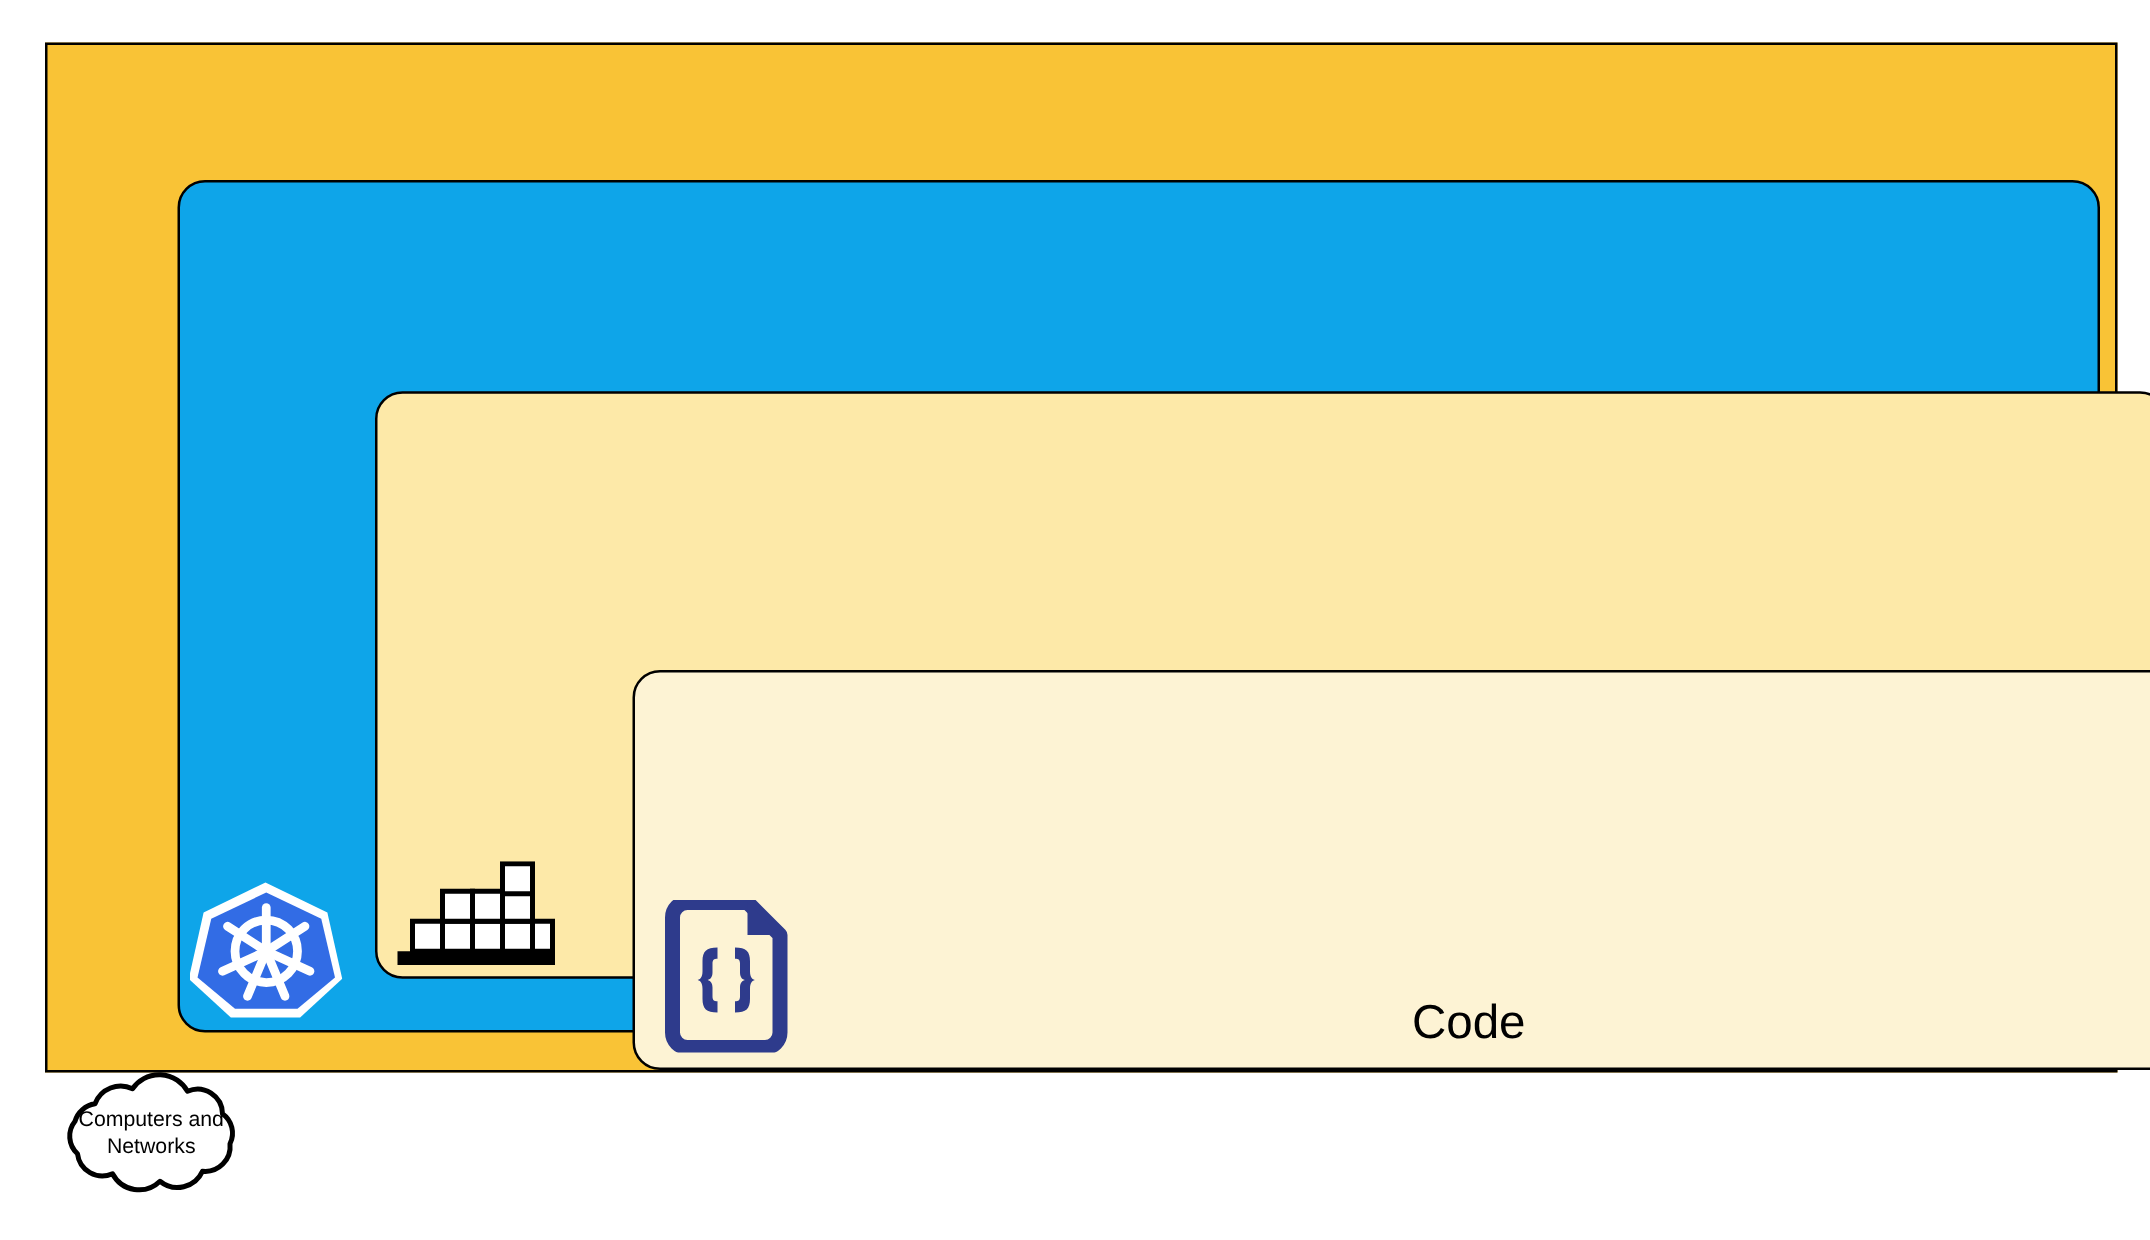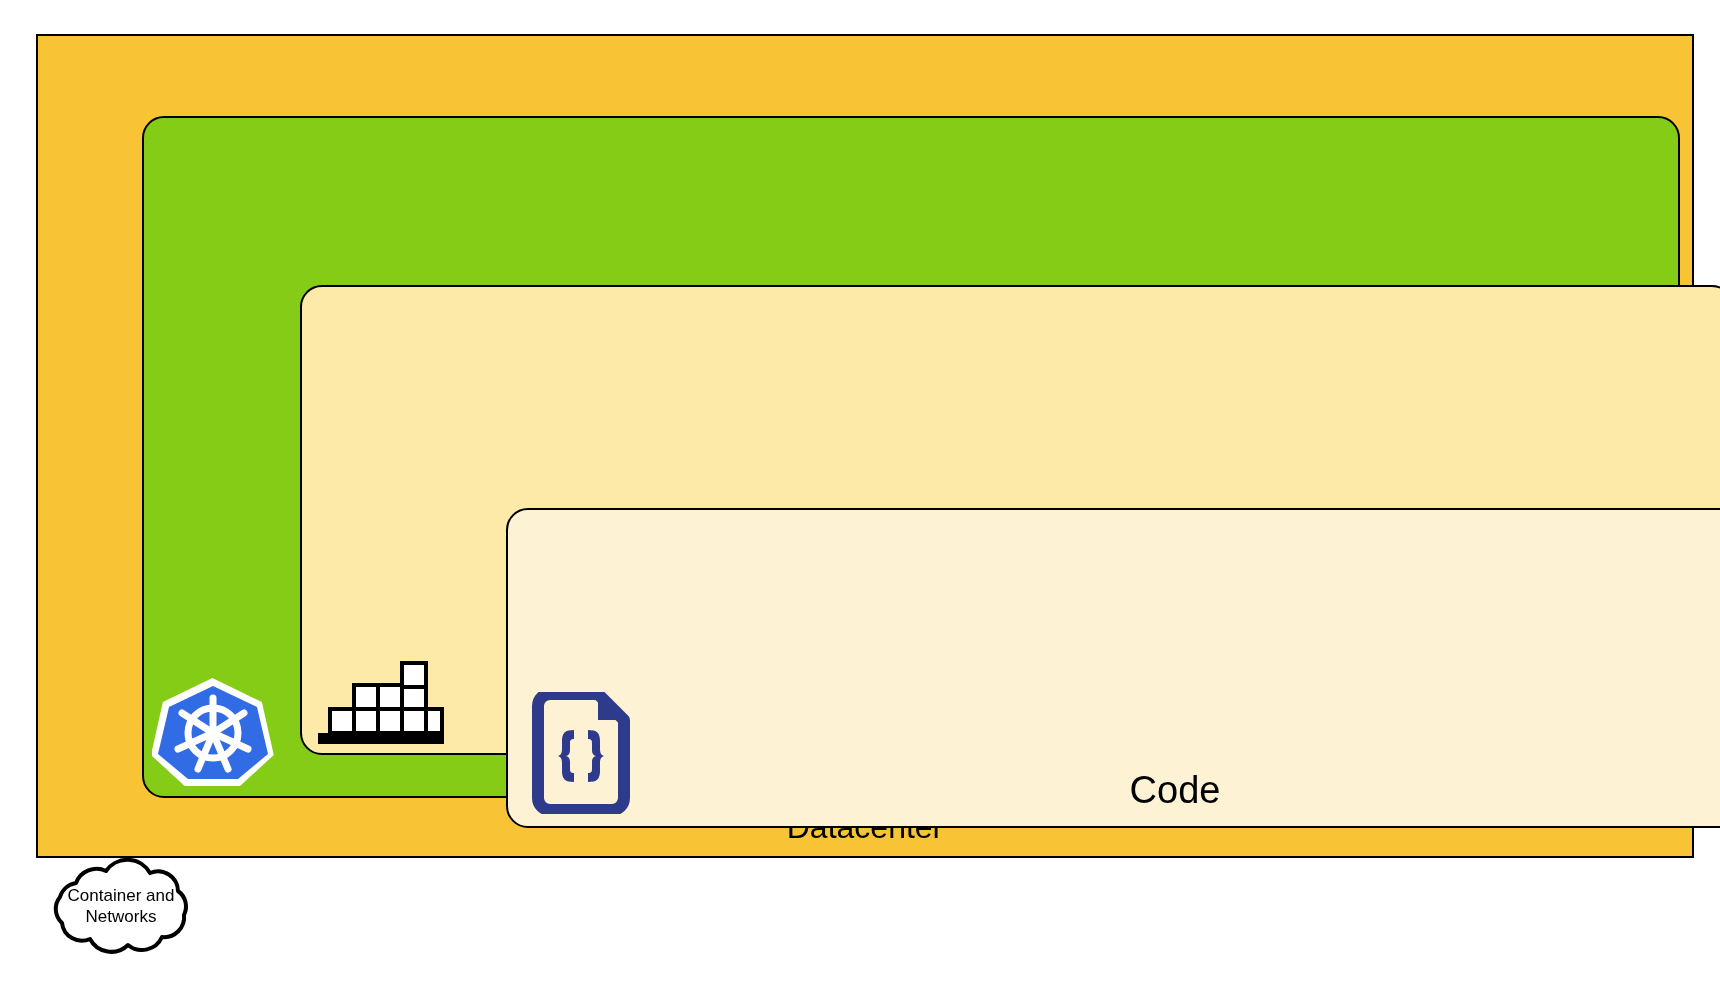--- a/index.html
+++ b/index.html
@@ -36,24 +36,24 @@
     left: 36px;
     top: 34px;
     width: 1658px;
     height: 824px;
     background: #F9C336;
     border-radius: 0px;
   }
 
   .layer-cluster {
     left: 104px;
-    top: 80px;
+    top: 108px;
     width: 1538px;
     height: 682px;
-    background: #84cc16;
+    background: #0ea5e9;
     border-radius: 22px;
   }
 
   .layer-container {
     left: 156px;
     top: 167px;
     width: 1434px;
     height: 470px;
     background: #FDE9A8;
     border-radius: 22px;
@@ -303,17 +303,17 @@
                a20 20 0 0 1 28 18
                a19 19 0 0 1 6 24
                a20 20 0 0 1 -22 22
                a22 22 0 0 1 -34 8
                a24 24 0 0 1 -38 -6
                a20 20 0 0 1 -28 -16
                a19 19 0 0 1 -2 -26
                a20 20 0 0 1 16 -14
                z" fill="#FFFFFF" stroke="#000000" stroke-width="4" stroke-linejoin="round"></path>
     </svg>
-    <div class="cloud-text">Container and
+    <div class="cloud-text">Computers and
 Networks</div>
   </div>
 
 </div>
 
 </body></html>

